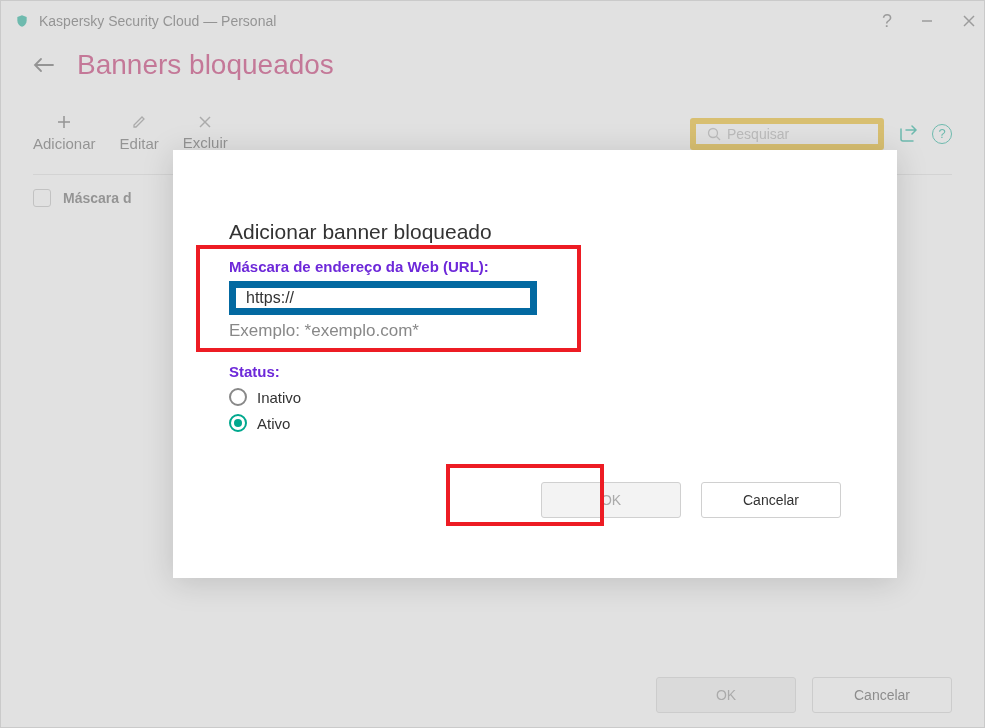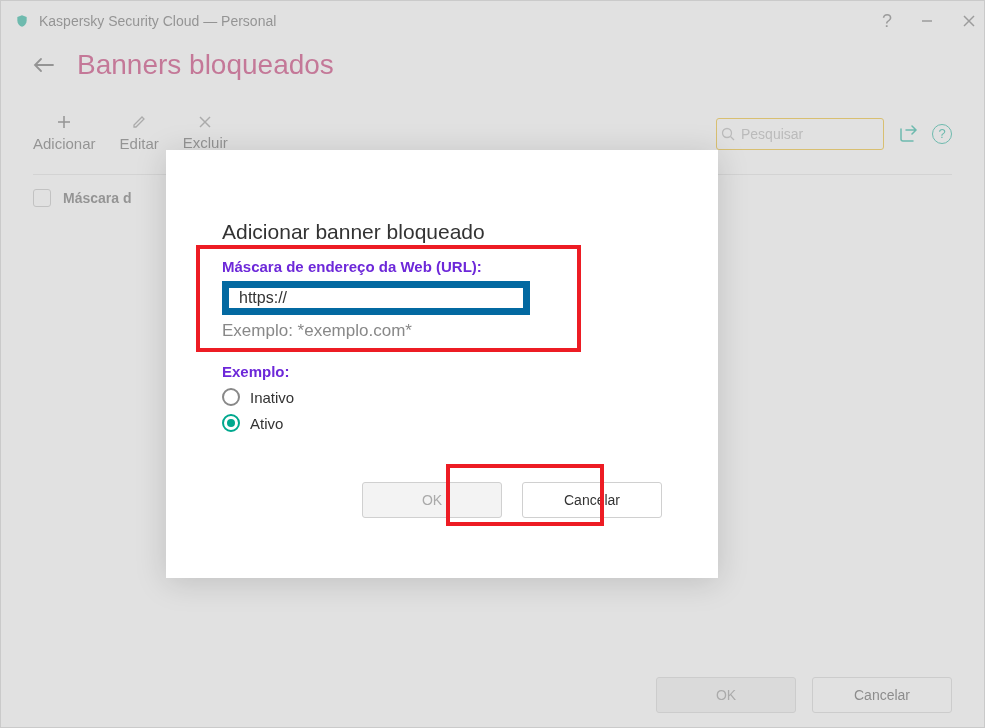--- a/index.html
+++ b/index.html
@@ -76,28 +76,28 @@
     }
     .toolbar .tb-item { display: flex; align-items: center; gap: 6px; flex-direction: column; }
     .toolbar .right {
       position: absolute;
       right: 32px;
       display: flex;
       align-items: center;
       gap: 14px;
     }
     .search-box {
-      border: 1px solid #eab308;
+      border: 6px solid #eab308;
       background: #fff;
       height: 32px;
-      width: 168px;
+      width: 194px;
       border-radius: 3px;
       display: flex;
       align-items: center;
-      padding: 0 4px;
+      padding: 0 11px;
       color: #aaa;
       font-size: 14px;
       gap: 6px;
     }
     
     .list-header {
       margin: 12px 32px 0;
       border-top: 1px solid #e0e0e0;
       padding-top: 14px;
       display: flex;
@@ -132,23 +132,23 @@
       align-items: center;
       justify-content: center;
       font-size: 14px;
     }
     .footer-btn.cancel { background: #fff; color: #444; }
     
     
     .modal {
       position: absolute;
       z-index: 10;
-      left: 166px;
+      left: 173px;
       top: 150px;
-      width: 552px;
+      width: 724px;
       height: 428px;
       background: #fff;
       box-shadow: 0 4px 30px rgba(0,0,0,0.15);
       padding: 70px 56px 32px;
     }
     .modal-title {
       font-size: 21px;
       font-weight: 400;
       color: #333;
       margin-bottom: 14px;
@@ -335,21 +335,21 @@
 <div class="bg-overlay"></div>
 
 <div class="modal">
   <div class="modal-title">Adicionar banner bloqueado</div>
   
   <div class="field-label">Máscara de endereço da Web (URL):</div>
   <input class="url-input" type="text" value="https://" style="">
   <div class="example-hint">Exemplo: *exemplo.com*</div>
   
   <div class="status-group">
-    <div class="field-label">Exemplo:</div>
+    <div class="field-label">Status:</div>
     <div class="radio-row">
       <div class="radio"></div>
       <span>Inativo</span>
     </div>
     <div class="radio-row">
       <div class="radio checked"></div>
       <span>Ativo</span>
     </div>
   </div>
   

